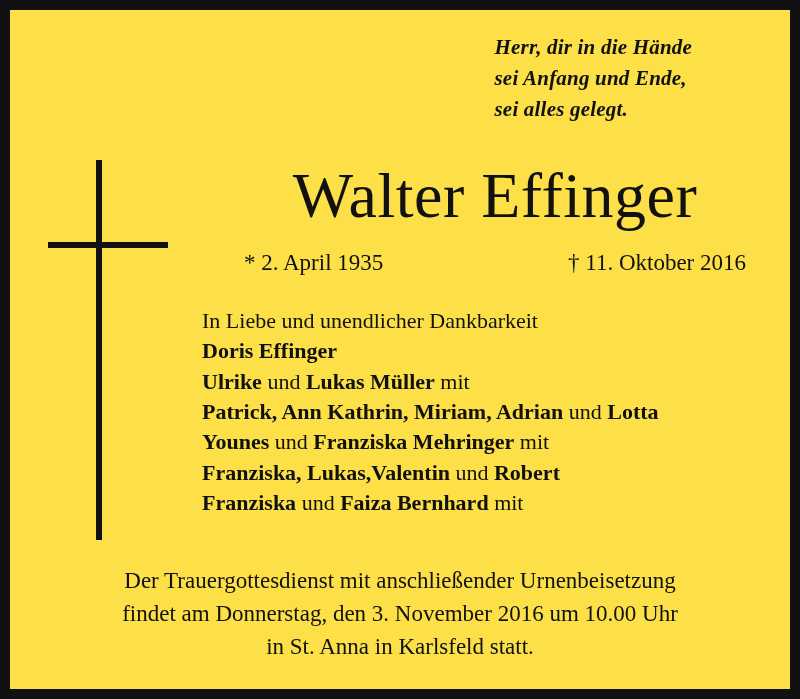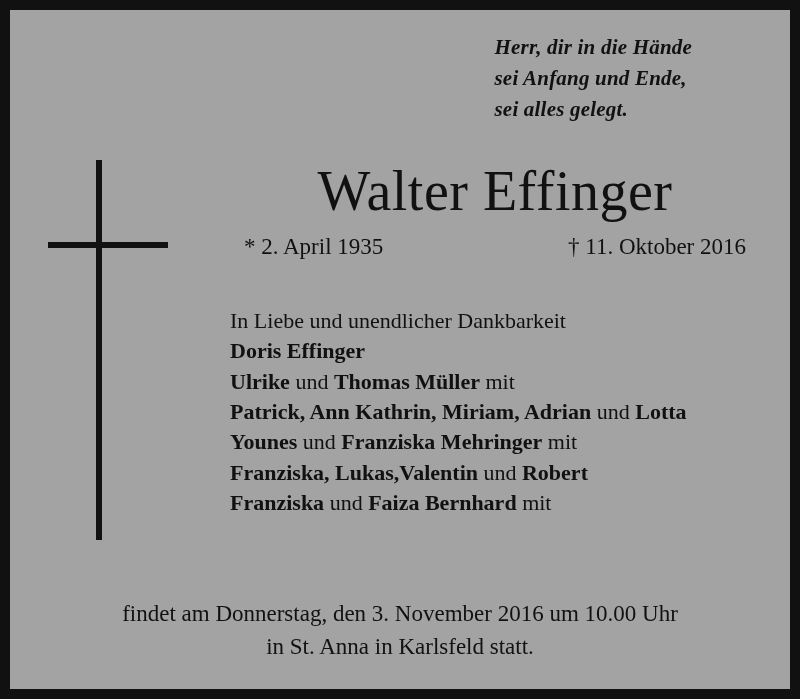--- a/index.html
+++ b/index.html
@@ -20,21 +20,21 @@
     height: 699px;
     background: #ffffff;
     border: 10px solid #111111;
     overflow: hidden;
   }
   .inner {
     position: relative;
     box-sizing: border-box;
     width: 100%;
     height: 100%;
-    background: #a3a3a3;
+    background: #fde047;
     padding: 0;
   }
 
   
   .verse {
     position: absolute;
     top: 22px;
     right: 98px;
     text-align: left;
     font-style: italic;
@@ -72,50 +72,49 @@
     background: #111111;
   }
 
   
   .name {
     position: absolute;
     top: 152px;
     left: 190px;
     width: 590px;
     text-align: center;
-    font-size: 56px;
+    font-size: 64px;
     line-height: 1.05;
     letter-spacing: 0.5px;
   }
 
   
   .dates {
     position: absolute;
-    top: 224px;
+    top: 240px;
     left: 190px;
     width: 590px;
     display: flex;
     justify-content: space-between;
     padding: 0 44px;
     box-sizing: border-box;
     font-size: 23px;
   }
   .dates .date {
     white-space: nowrap;
   }
 
   
   .family {
     position: absolute;
     top: 296px;
     left: 192px;
     right: 20px;
     font-size: 22px;
     line-height: 1.38;
-    margin-left: 28px;
   }
   .family .line {
     white-space: nowrap;
   }
   .family .line b {
     font-weight: bold;
     text-align: right;
   }
 
   
@@ -152,26 +151,27 @@
     <div class="name">Walter Effinger</div>
 
     <div class="dates">
       <span class="date">* 2. April 1935</span>
       <span class="date">† 11. Oktober 2016</span>
     </div>
 
     <div class="family">
       <div class="line">In Liebe und unendlicher Dankbarkeit</div>
       <div class="line"><b>Doris  Effinger</b></div>
-      <div class="line"><b>Ulrike</b><span> und </span><b>Thomas Müller</b><span> mit</span></div>
+      <div class="line"><b>Ulrike</b><span> und </span><b>Lukas Müller</b><span> mit</span></div>
       <div class="line"><b>P</b><b>atrick, Ann Kathrin, Miriam, Adrian</b><span> und </span><b>Lotta</b></div>
       <div class="line"><b>Younes</b><span> und </span><b>Franziska Mehringer</b><span> mit</span></div>
       <div class="line"><b>Franziska, Lukas,Valentin</b><span> und </span><b>Robert</b></div>
       <div class="line"><b>Franziska</b><span> und </span><b>Faiza Bernhard</b><span> mit</span></div>
     </div>
 
     <div class="service">
+      <div>Der Trauergottesdienst mit anschließender Urnenbeisetzung</div>
       <div>findet am Donnerstag, den 3. November 2016 um 10.00 Uhr</div>
       <div>in St. Anna in Karlsfeld statt.</div>
     </div>
 
   </div>
 </div>
 
 </body></html>

